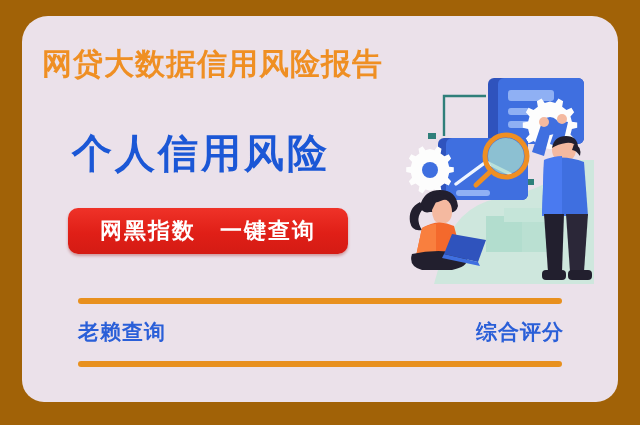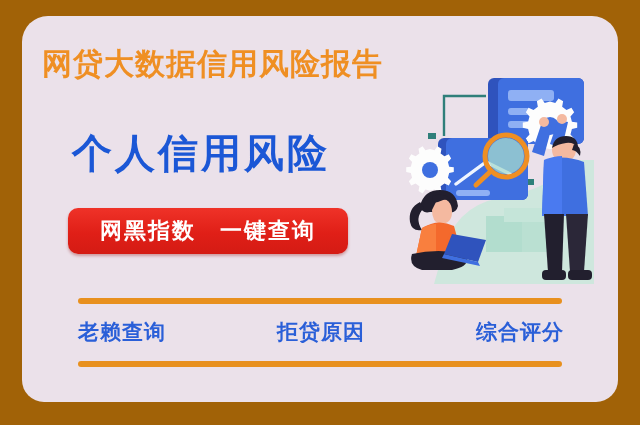--- a/index.html
+++ b/index.html
@@ -135,21 +135,20 @@
     <div id="subhead">个人信用风险</div>
 
     <div id="cta">
       <span id="cta-label">网黑指数　一键查询</span>
     </div>
 
     <div class="rule" id="rule-top"></div>
 
     <div id="features">
       <span class="feature">老赖查询</span>
-      <span class="feature">拒贷原因</span>
       <span class="feature">综合评分</span>
     </div>
 
     <div class="rule" id="rule-bot"></div>
 
     <div id="illus">
       <svg width="240" height="250" viewBox="0 0 240 250" xmlns="http://www.w3.org/2000/svg">
 
         <g>
           <path d="M60 200 Q72 150 118 142 Q168 133 196 104 L212 104 L212 228 L52 228 Z" fill="#c9e8db" opacity="0.85"></path>

